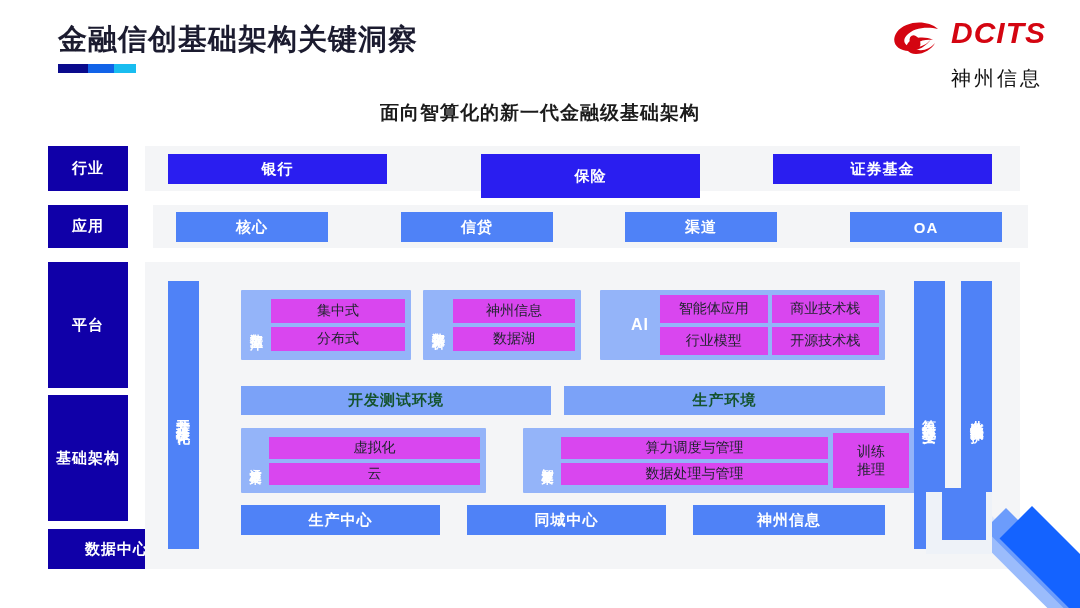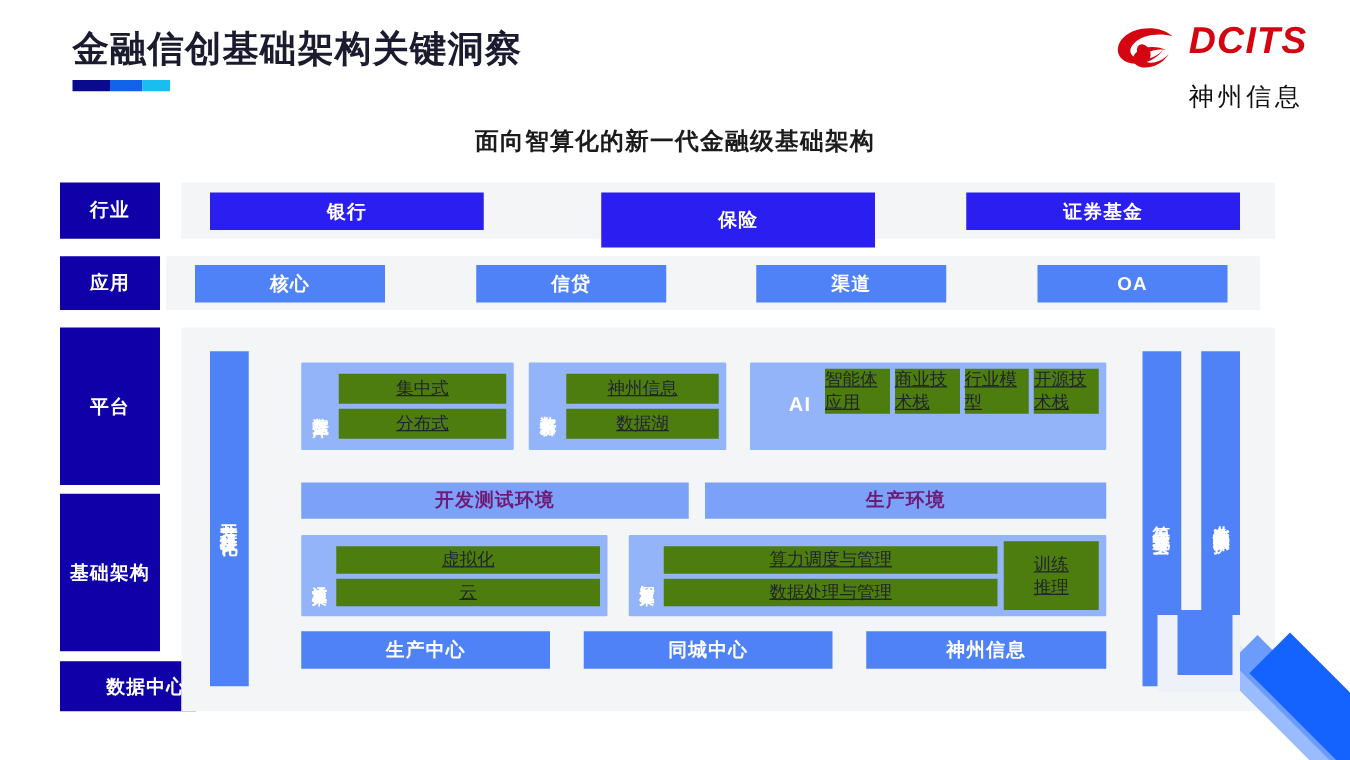--- a/index.html
+++ b/index.html
@@ -47,23 +47,23 @@
   .vbar{position:absolute;background:#4f82f7;color:#fff;font-weight:bold;font-size:14px;
         display:flex;align-items:center;justify-content:center;letter-spacing:2px;
         writing-mode:vertical-rl;text-orientation:upright;}
   .grp{position:absolute;background:#94b4f9;display:flex;align-items:center;border-radius:1px;}
   .grp-v{color:#fff;font-weight:bold;font-size:13px;writing-mode:vertical-rl;text-orientation:upright;
          display:flex;align-items:center;justify-content:center;letter-spacing:1px;height:100%;}
   .grp-h{color:#fff;font-weight:bold;font-size:16px;display:flex;align-items:center;justify-content:center;
          letter-spacing:1px;height:100%;}
   .grp-col{display:flex;flex-direction:column;justify-content:center;height:100%;}
   .grp-row{display:flex;flex-direction:row;height:100%;align-items:center;}
-  .sub{background:#4d7c0f;color:#20252e;font-size:14px;font-weight:normal;
-       display:flex;align-items:center;justify-content:center;text-decoration:underline;}
-  .wideband{position:absolute;background:#7ba2f8;color:#701a75;font-weight:bold;font-size:15px;
+  .sub{background:#d946ef;color:#20252e;font-size:14px;font-weight:normal;
+       display:flex;align-items:center;justify-content:center;}
+  .wideband{position:absolute;background:#7ba2f8;color:#14532d;font-weight:bold;font-size:15px;
             display:flex;align-items:center;justify-content:center;letter-spacing:1px;}
 </style>
 </head>
 <body>
 
 <div class="hdr">
   <div class="title">金融信创基础架构关键洞察</div>
   <div class="ubar">
     <i class="ub1"></i>
     <i class="ub2"></i>
@@ -92,21 +92,21 @@
 <div class="lbl" style="left:48px;top:262px;width:80px;height:126px;">平台</div>
 <div class="lbl" style="left:48px;top:395px;width:80px;height:126px;">基础架构</div>
 <div class="lbl" style="left:48px;top:529px;width:80px;height:40px;padding-left:29px;">数据中心</div>
 
 <div class="panel" style="left:145px;top:146px;width:875px;height:45px;">
   <div class="bx bx-dark" style="left:23px;top:8px;width:219px;height:30px;">银行</div>
   <div class="bx bx-dark" style="left:325px;top:8px;width:219px;height:44px;margin-left:11px;">保险</div>
   <div class="bx bx-dark" style="left:628px;top:8px;width:219px;height:30px;">证券基金</div>
 </div>
 
-<div class="panel" style="left:133px;top:205px;width:875px;height:43px;">
+<div class="panel" style="left:153px;top:205px;width:875px;height:43px;">
   <div class="bx bx-mid" style="left:23px;top:7px;width:152px;height:30px;">核心</div>
   <div class="bx bx-mid" style="left:248px;top:7px;width:152px;height:30px;">信贷</div>
   <div class="bx bx-mid" style="left:472px;top:7px;width:152px;height:30px;">渠道</div>
   <div class="bx bx-mid" style="left:697px;top:7px;width:152px;height:30px;">OA</div>
 </div>
 
 <div class="panel" style="left:145px;top:262px;width:875px;height:307px;">
 
   <div class="vbar" style="left:23px;top:19px;width:31px;height:268px;">开发运维一体化</div>
 
@@ -121,40 +121,40 @@
   <div class="grp" style="left:278px;top:28px;width:158px;height:70px;">
     <div class="grp-v" style="width:30px;">数据分析</div>
     <div class="grp-col" style="flex:1;padding:5px 6px 5px 0;gap:4px;">
       <div class="sub" style="height:24px;">神州信息</div>
       <div class="sub" style="height:24px;">数据湖</div>
     </div>
   </div>
 
   <div class="grp" style="left:455px;top:28px;width:285px;height:70px;">
     <div class="grp-h" style="width:40px;margin-left:20px;">AI</div>
-    <div style="flex:1;display:grid;grid-template-columns:1fr 1fr 1fr 1fr;grid-template-rows:1fr 1fr;gap:4px;padding:5px 6px 5px 0;height:100%;box-sizing:border-box;">
+    <div style="flex:1;display:grid;grid-template-columns:1fr 1fr;grid-template-rows:1fr 1fr;gap:4px;padding:5px 6px 5px 0;height:100%;box-sizing:border-box;">
       <div class="sub">智能体应用</div>
       <div class="sub">商业技术栈</div>
       <div class="sub">行业模型</div>
       <div class="sub">开源技术栈</div>
     </div>
   </div>
 
   <div class="wideband" style="left:96px;top:124px;width:310px;height:29px;">开发测试环境</div>
   <div class="wideband" style="left:419px;top:124px;width:321px;height:29px;">生产环境</div>
 
   <div class="grp" style="left:96px;top:166px;width:245px;height:65px;">
     <div class="grp-v" style="width:28px;font-size:12px;">通算框架</div>
     <div class="grp-col" style="flex:1;padding:5px 6px 5px 0;gap:4px;">
       <div class="sub" style="height:22px;">虚拟化</div>
       <div class="sub" style="height:22px;">云</div>
     </div>
   </div>
 
-  <div class="grp" style="left:358px;top:166px;width:382px;height:65px;">
+  <div class="grp" style="left:378px;top:166px;width:382px;height:65px;padding-left:10px;">
     <div class="grp-v" style="width:28px;font-size:12px;">智算框架</div>
     <div class="grp-row" style="flex:1;padding:5px 6px 5px 0;gap:5px;box-sizing:border-box;">
       <div class="grp-col" style="flex:1;gap:4px;height:100%;">
         <div class="sub" style="height:22px;">算力调度与管理</div>
         <div class="sub" style="height:22px;">数据处理与管理</div>
       </div>
       <div class="sub" style="width:76px;height:100%;white-space:pre-line;line-height:1.25;text-align:center;">训练
 推理</div>
     </div>
   </div>

